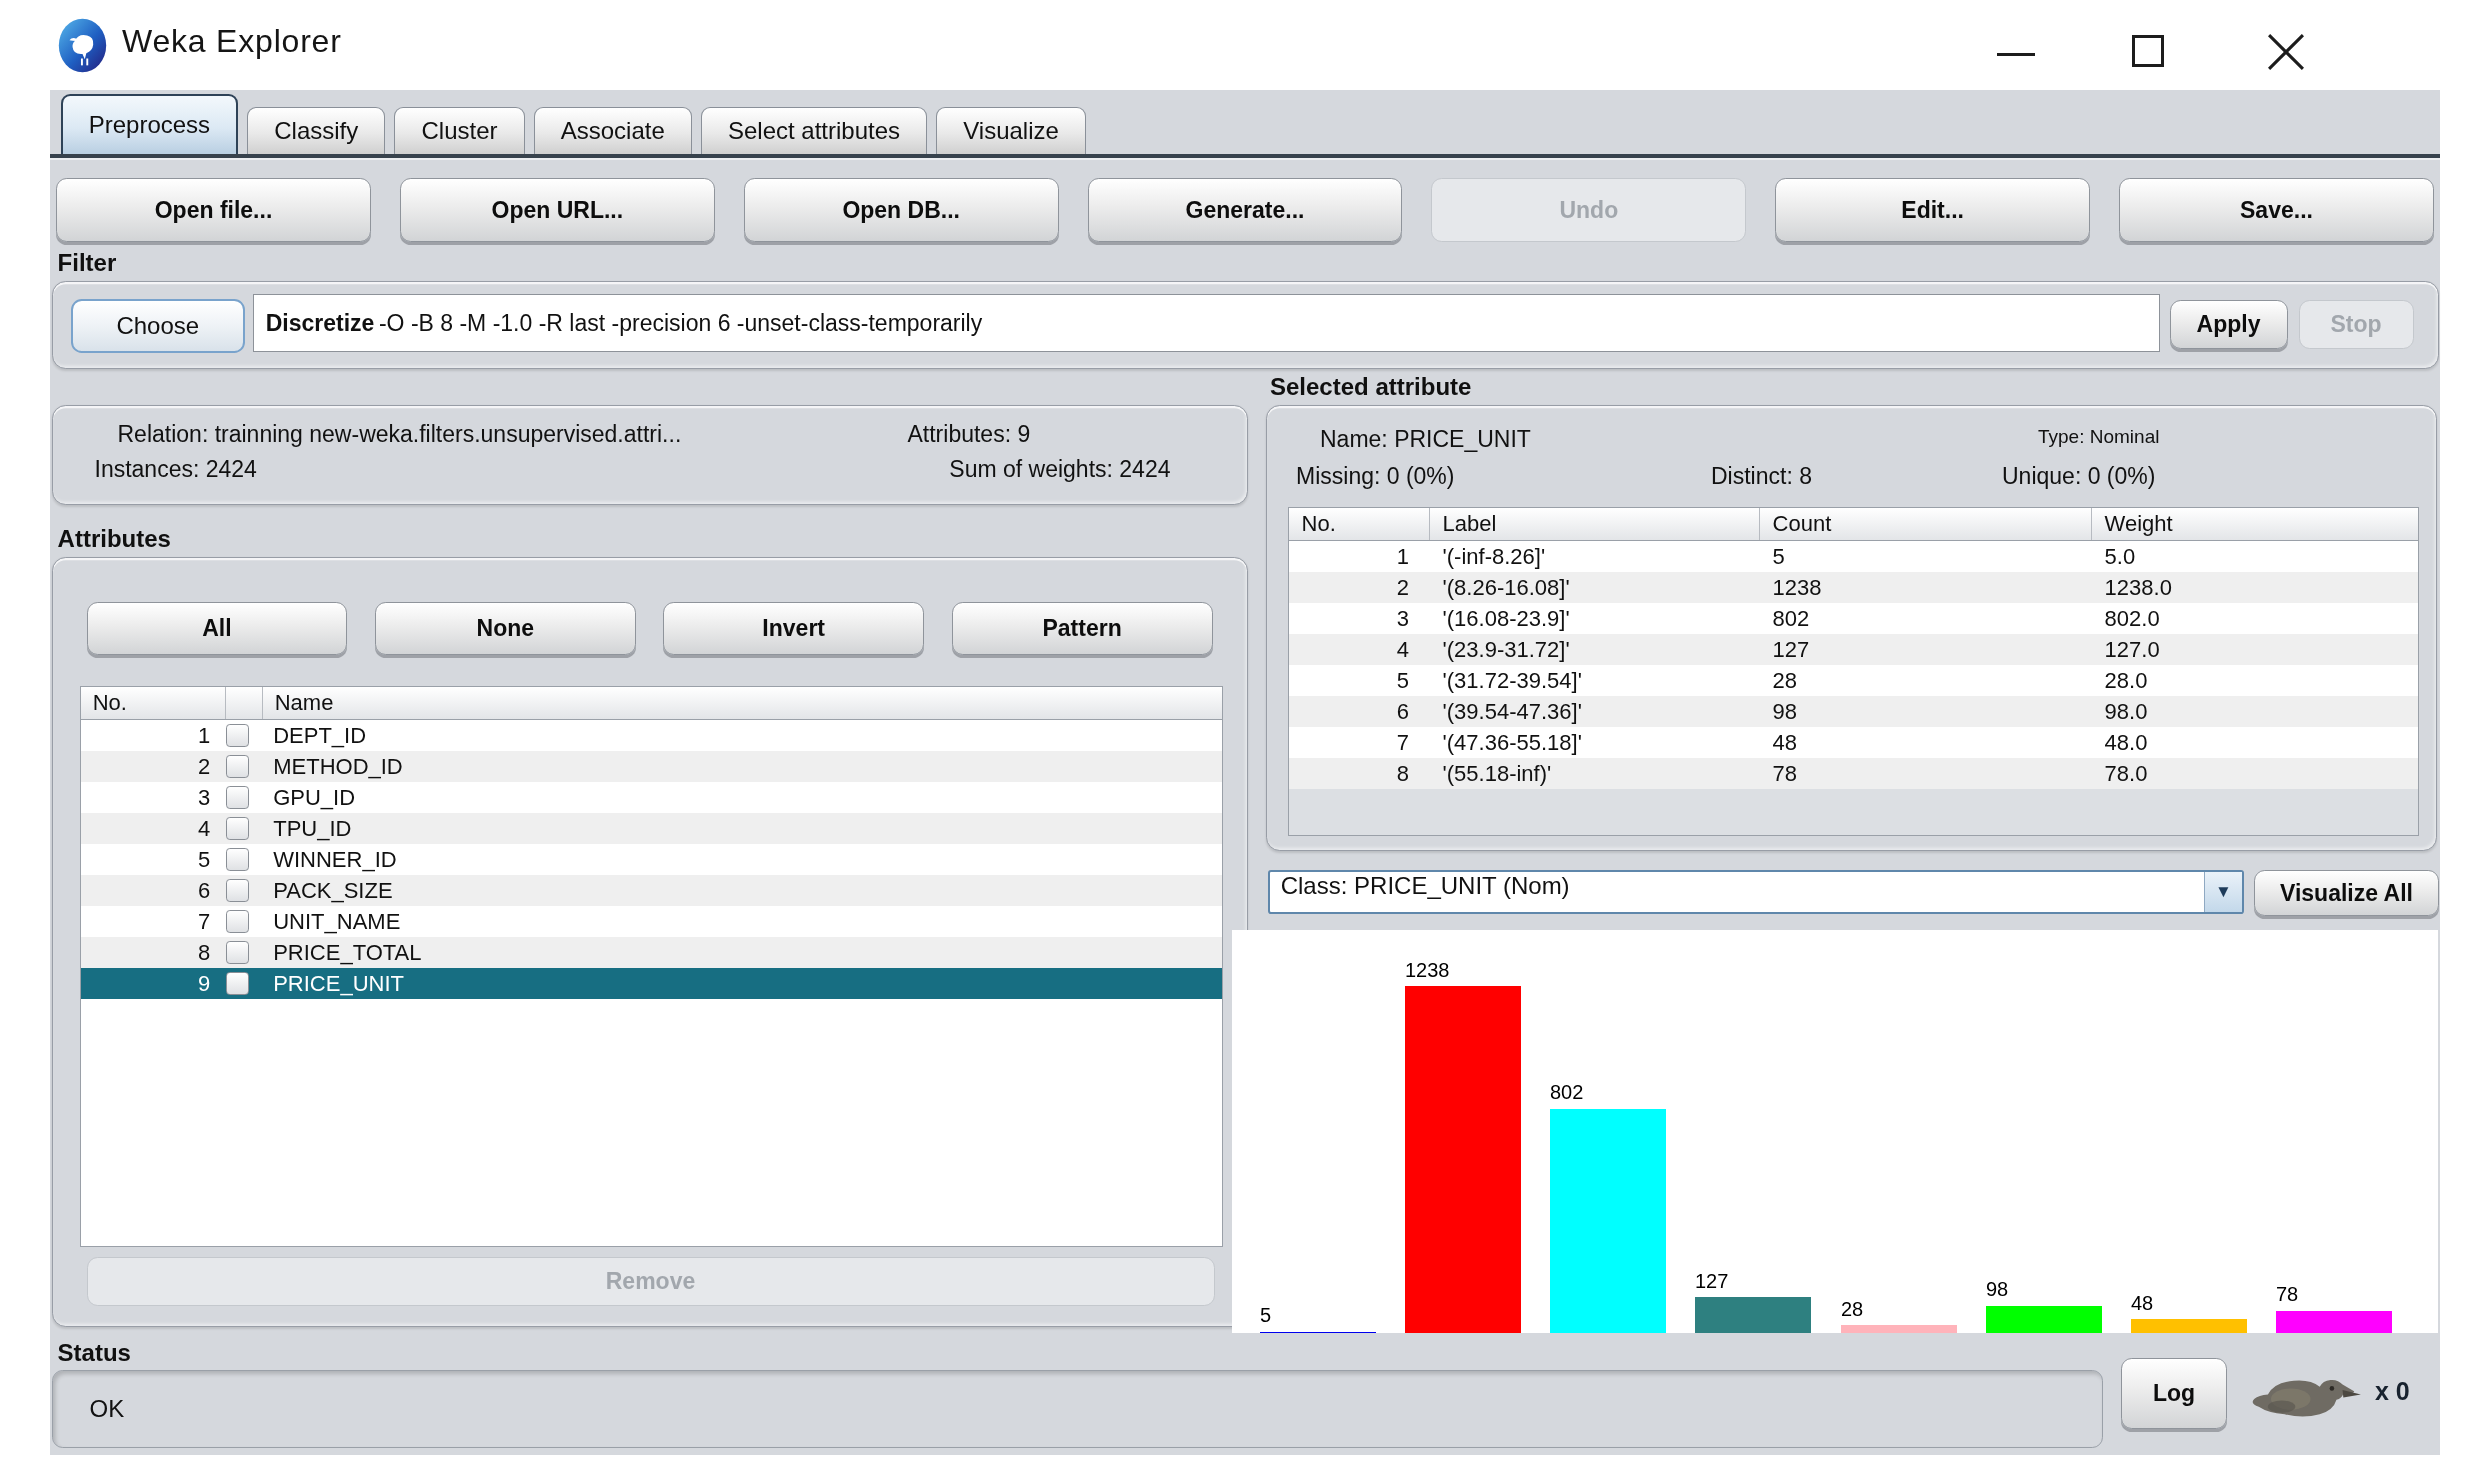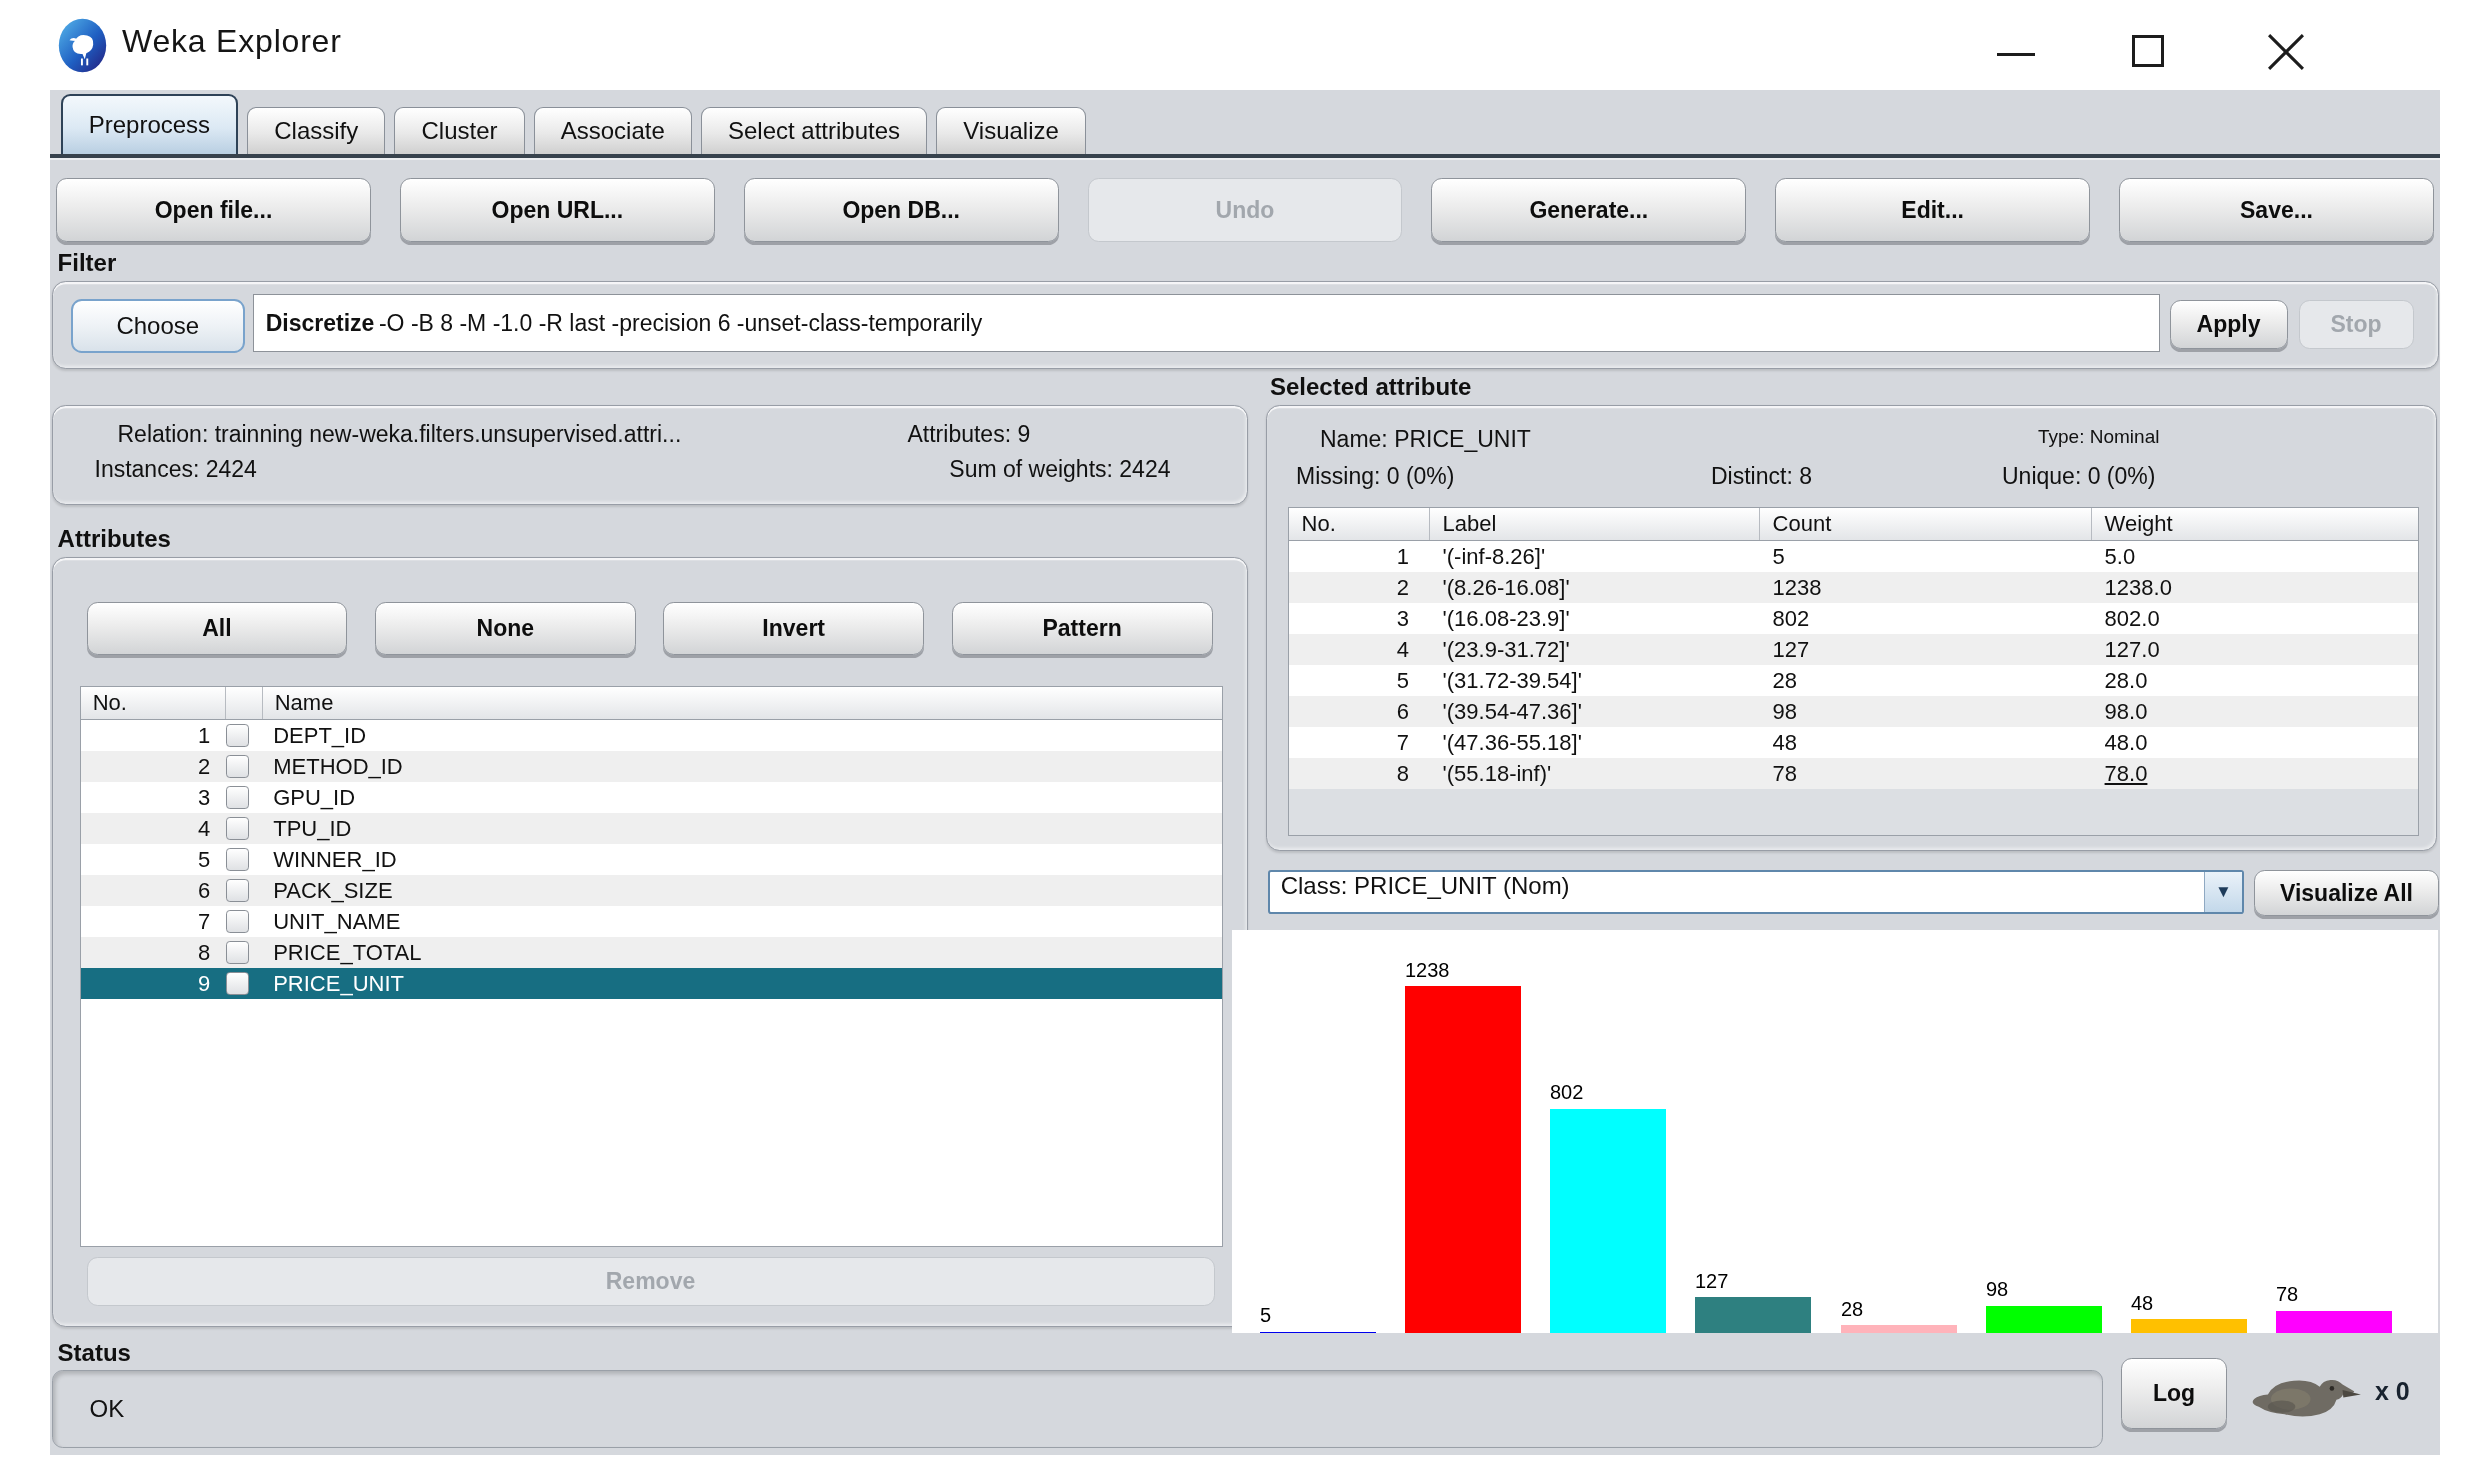--- a/index.html
+++ b/index.html
@@ -117,22 +117,22 @@
         <div class="tab">Select attributes</div>
         <div class="tab">Visualize</div>
       </div>
     <div class="tabline"></div>
     <div class="tabline2"></div>
 
     <div class="toolbar" id="toolbar-row">
         <div class="btn">Open file...</div>
         <div class="btn">Open URL...</div>
         <div class="btn">Open DB...</div>
+        <div class="btn">Generate...</div>
         <div class="btn disabled">Undo</div>
-        <div class="btn">Generate...</div>
         <div class="btn">Edit...</div>
         <div class="btn">Save...</div>
       </div>
 
     <div class="seclabel" style="left:7.6px;top:159px;">Filter</div>
     <div class="gpanel" style="left:1.5px;top:191px;width:2385px;height:86px;">
       <div class="choosebtn">Choose</div>
       <div class="filterfield">
         <b>Discretize</b>
         <span>-O -B 8 -M -1.0 -R last -precision 6 -unset-class-temporarily</span>
@@ -289,21 +289,21 @@
             <div class="trow">
               <div class="c num" style="width: 141px; padding-right: 21.4px;">7</div>
               <div class="c" style="width: 330px; padding-left: 12.2px;">'(47.36-55.18]'</div>
               <div class="c" style="width: 332px; padding-left: 12.2px;">48</div>
               <div class="c" style="width: auto; padding-left: 12.2px; flex: 1 1 0%;">48.0</div>
             </div>
             <div class="trow alt">
               <div class="c num" style="width: 141px; padding-right: 21.4px;">8</div>
               <div class="c" style="width: 330px; padding-left: 12.2px;">'(55.18-inf)'</div>
               <div class="c" style="width: 332px; padding-left: 12.2px;">78</div>
-              <div class="c" style="width: auto; padding-left: 12.2px; flex: 1 1 0%; text-decoration: underline;">78.0</div>
+              <div class="c" style="width: auto; padding-left: 12.2px; flex: 1 1 0%;">78.0</div>
             </div>
           </div>
       </div>
     </div>
 
     <div class="combo" style="left:1218px;top:780px;width:976px;height:44px;">
       <div class="val">Class: PRICE_UNIT (Nom)</div>
       <div class="arrowbtn">▼</div>
     </div>
     <div class="btn" style="position:absolute;left:2204px;top:780px;width:183px;height:44px;">Visualize All</div>

